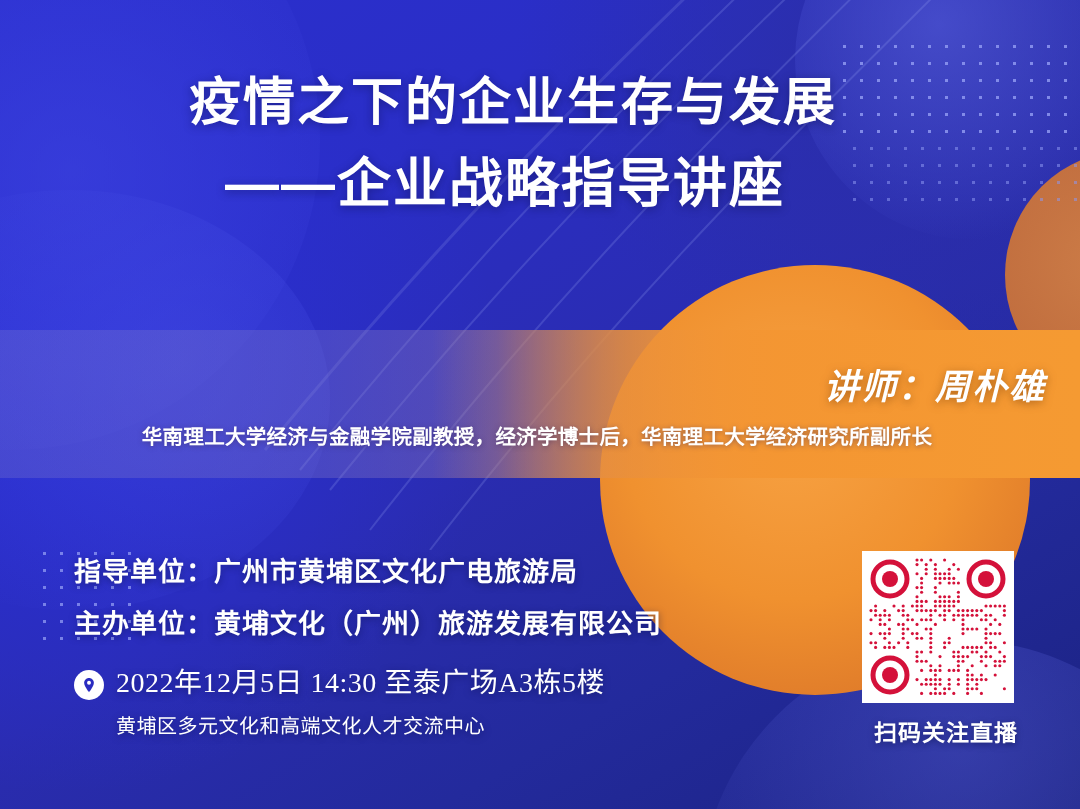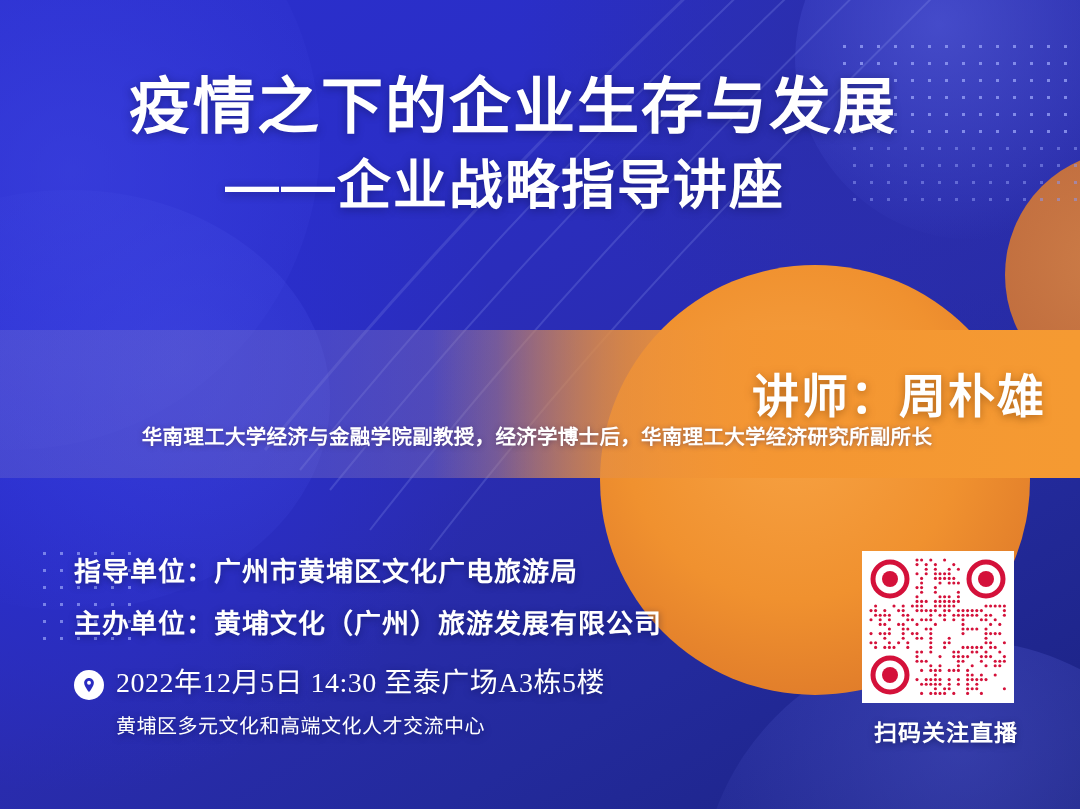--- a/index.html
+++ b/index.html
@@ -85,27 +85,28 @@
     background-size:17px 17px;
   }
 
   
   .title-block{position:absolute;left:0;top:76px;width:1010px;}
   .title-line{
     color:#ffffff;font-weight:700;letter-spacing:2px;
     text-shadow:0 2px 10px rgba(10,14,70,.45);
     line-height:1.0;
   }
-  .title-1{font-size:62px;text-align:center;padding-left:16px;}
-  .title-2{font-size:54px;text-align:center;margin-top:20px;padding-left:0px;}
+  .title-1{font-size:52px;text-align:center;padding-left:16px;}
+  .title-2{font-size:54px;text-align:center;margin-top:28px;padding-left:0px;}
 
   .speaker{
     position:absolute;right:34px;top:358px;
-    color:#ffffff;font-size:47px;font-weight:700;letter-spacing:2px;
+    color:#ffffff;font-size:35px;font-weight:700;letter-spacing:2px;
     text-shadow:0 2px 8px rgba(120,60,10,.55);
+    font-style:italic;
   }
   .credentials{
     position:absolute;left:0;right:6px;top:420px;
     text-align:center;
     color:#ffffff;font-size:20.5px;font-weight:700;letter-spacing:.3px;
     text-shadow:0 1px 5px rgba(60,40,90,.5);
   }
 
   .org-block{position:absolute;left:74px;top:550px;}
   .org-line{

